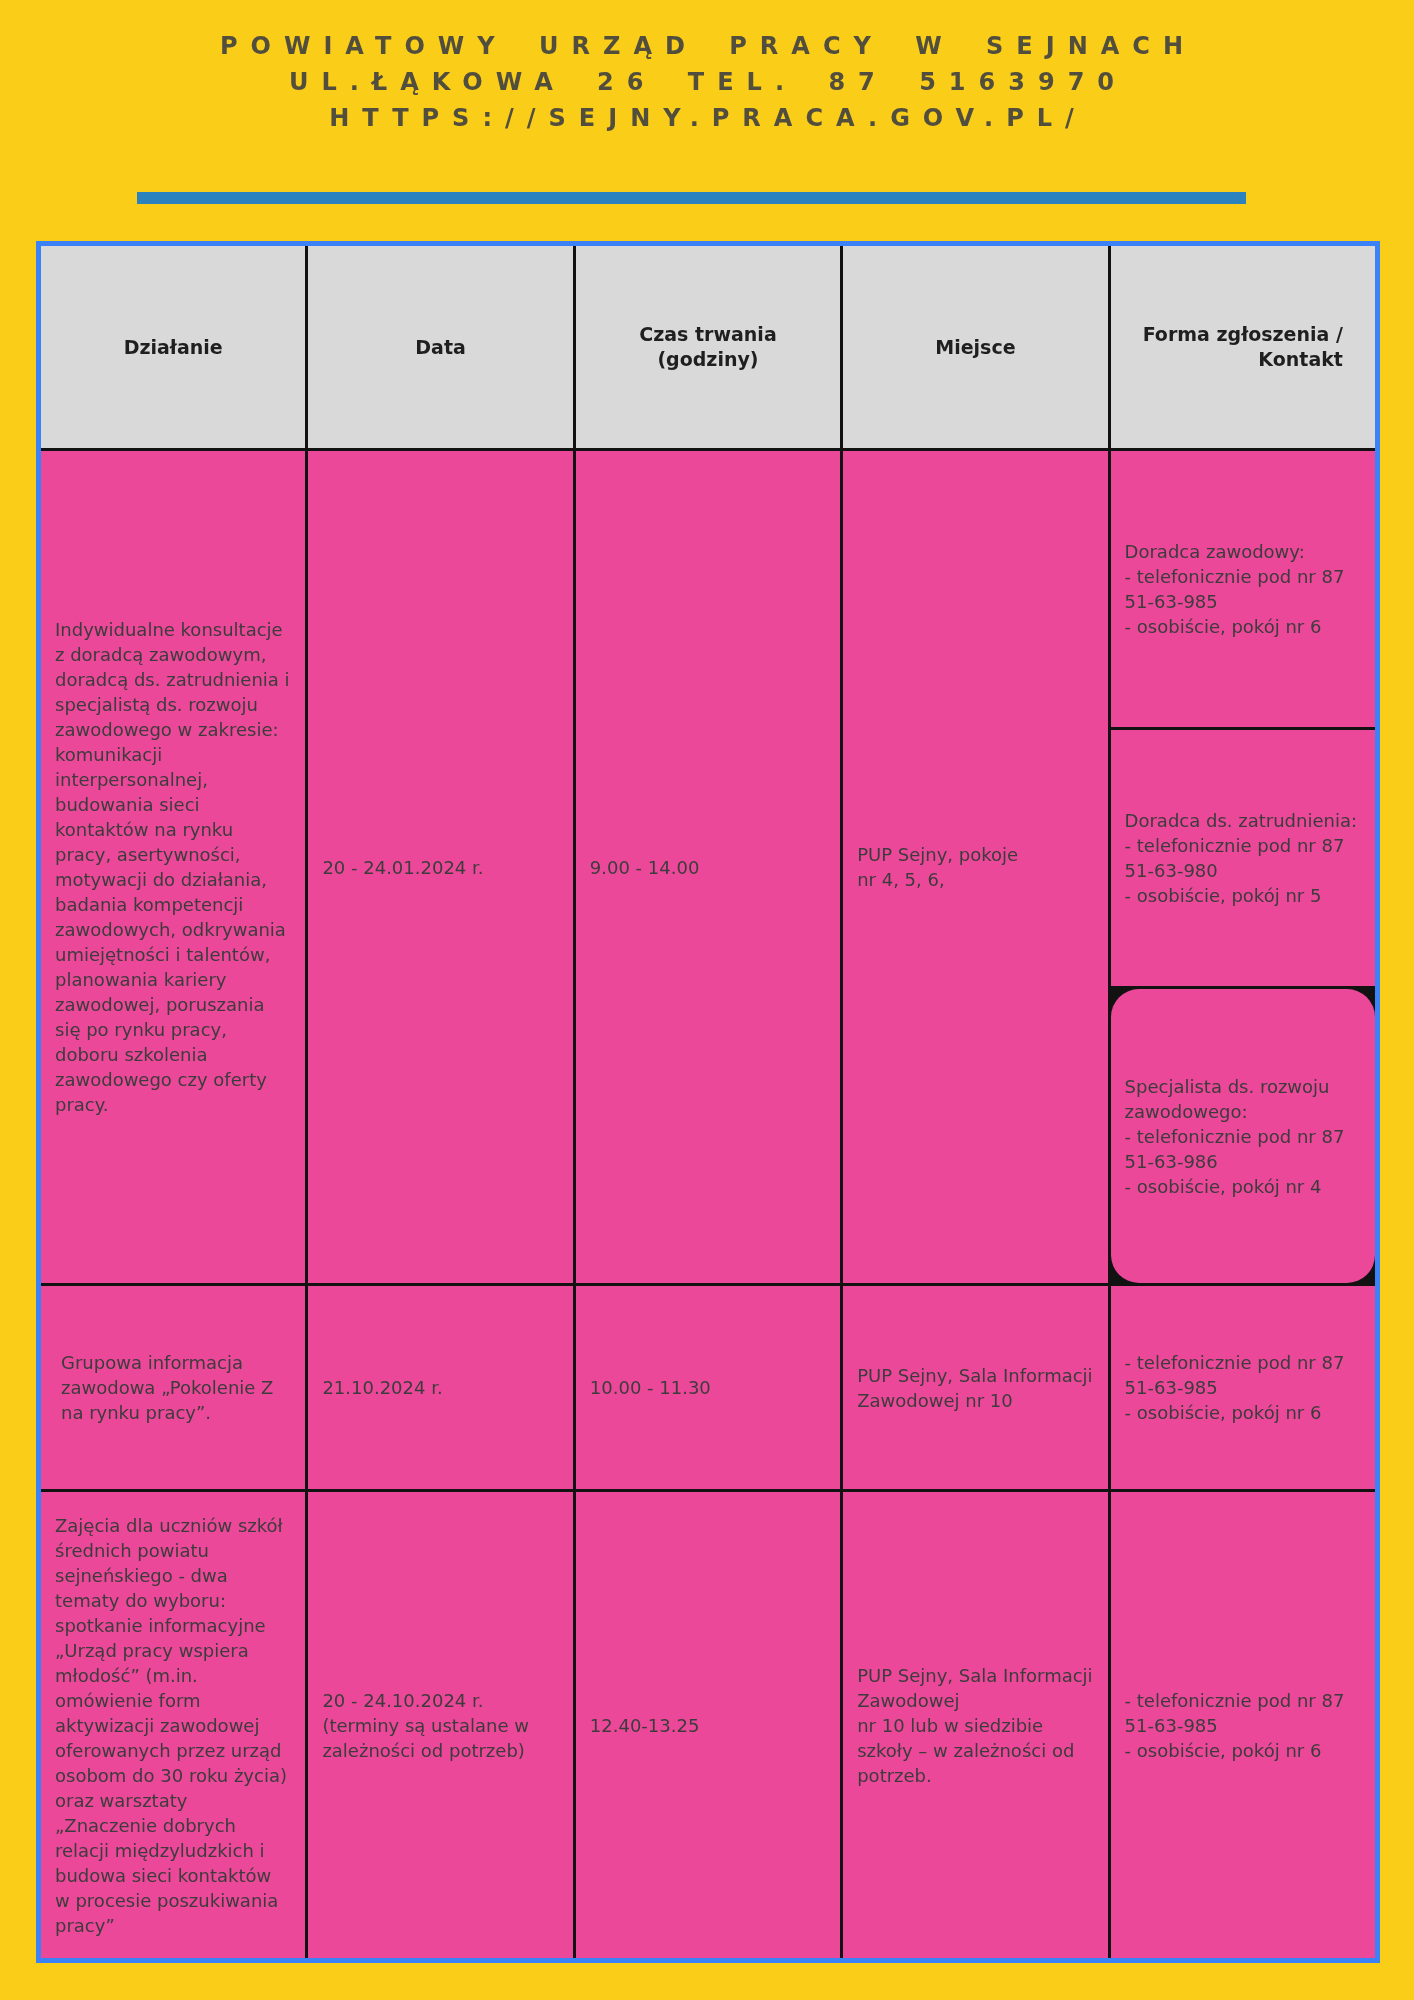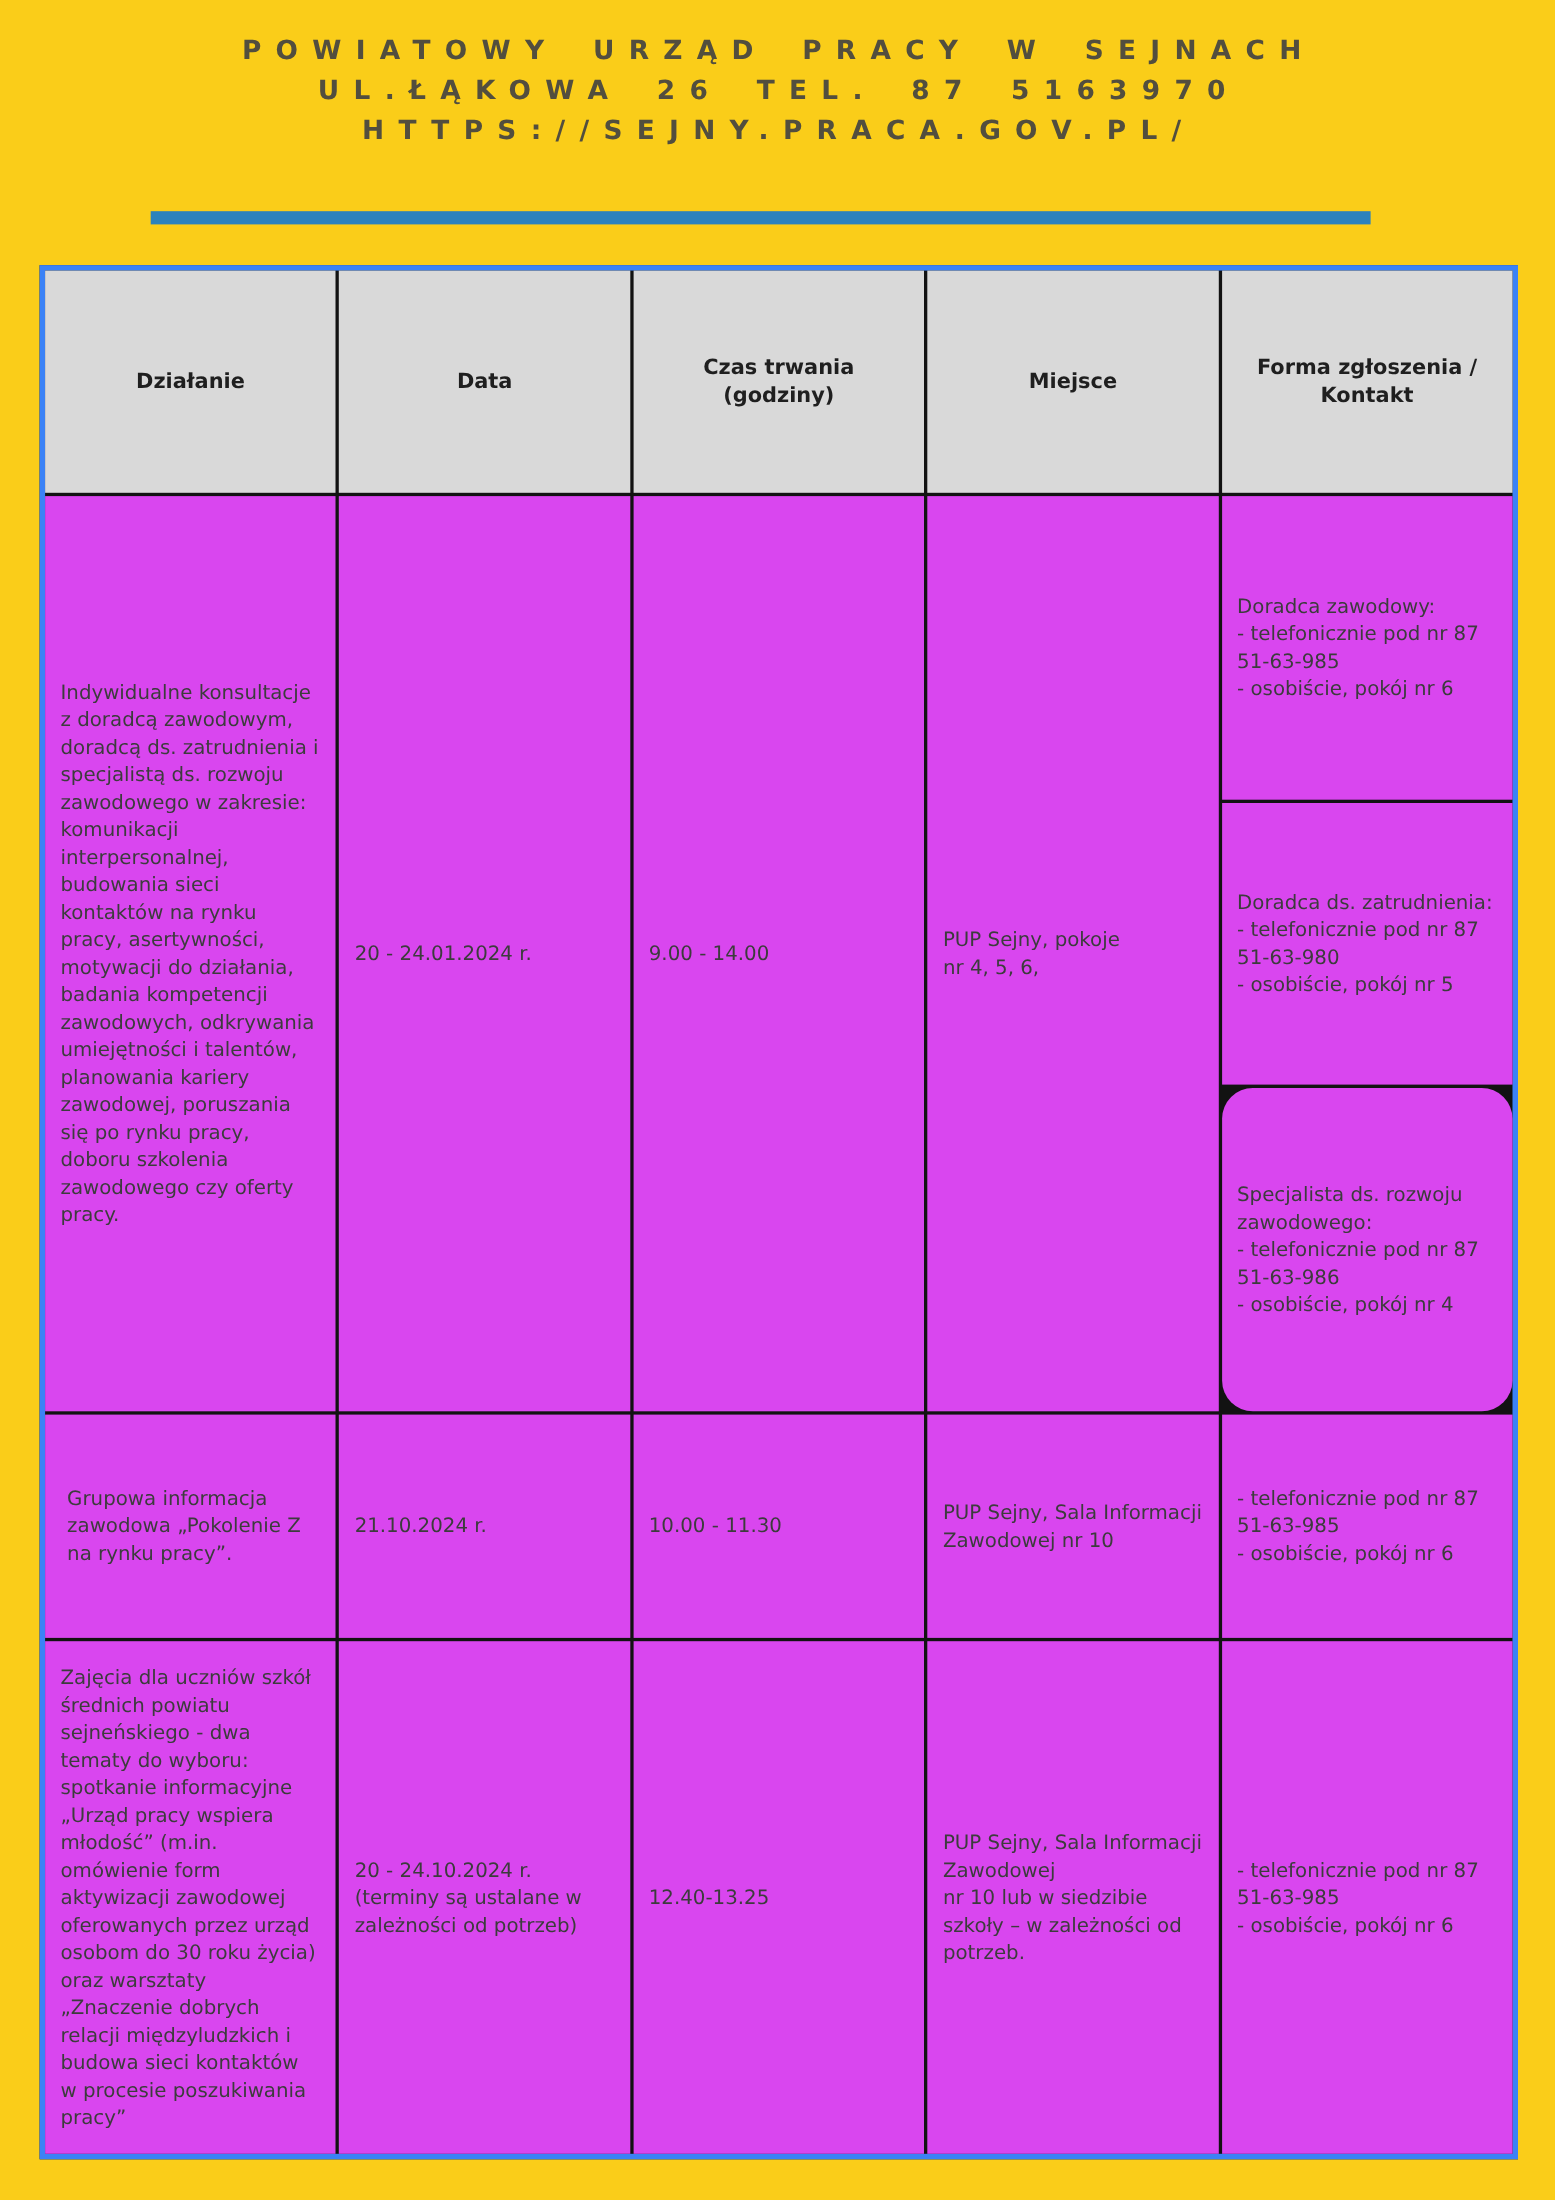--- a/index.html
+++ b/index.html
@@ -38,39 +38,39 @@
   .schedule{
     margin:37px 34px 0 36px;
     display:grid;
     grid-template-columns:repeat(5,1fr);
     grid-template-rows:202px 276px 256px 294px 203px 466px;
     gap:3px;
     background:#121212;
     border:5px solid #3b82f6;
   }
   .cell{
-    background:#d946ef;
+    background:#ec4899;
     display:flex;
     align-items:center;
     padding:10px 14px;
     color:#3C3C3C;
     font-size:18px;
     line-height:25px;
   }
   .cell .txt{white-space:pre-line;}
   .th{
     background:#D9D9D9;
     justify-content:center;
     text-align:center;
     font-weight:bold;
     color:#1F1F1F;
     font-size:19px;
     padding:10px 20px;
   }
-  .h1{grid-area:1/1;} .h2{grid-area:1/2;} .h3{grid-area:1/3;} .h4{grid-area:1/4;} .h5{grid-area:1/5;}
+  .h1{grid-area:1/1;} .h2{grid-area:1/2;} .h3{grid-area:1/3;} .h4{grid-area:1/4;} .h5{grid-area:1/5;text-align:right;}
   .r1c1{grid-area:2/1/5/2;} .r1c2{grid-area:2/2/5/3;} .r1c3{grid-area:2/3/5/4;} .r1c4{grid-area:2/4/5/5;}
   .k1{grid-area:2/5/3/6;} .k2{grid-area:3/5/4/6;} .k3{grid-area:4/5/5/6;border-radius:28px;}
   .r2c1{grid-area:5/1;padding-left:20px;} .r2c2{grid-area:5/2;} .r2c3{grid-area:5/3;} .r2c4{grid-area:5/4;} .r2c5{grid-area:5/5;}
   .r3c1{grid-area:6/1;} .r3c2{grid-area:6/2;} .r3c3{grid-area:6/3;} .r3c4{grid-area:6/4;} .r3c5{grid-area:6/5;}
 </style>
 </head>
 <body>
 
 <header class="letterhead">
   <div class="line">POWIATOWY URZĄD PRACY W SEJNACH</div>

